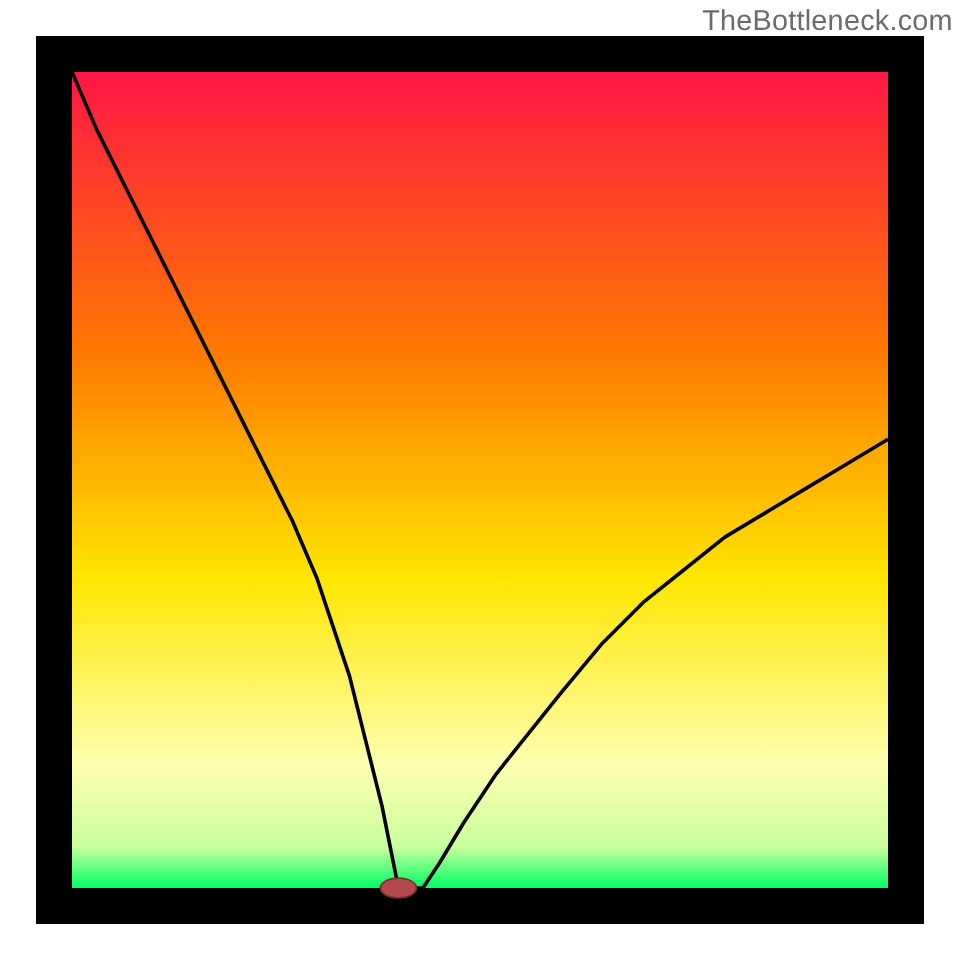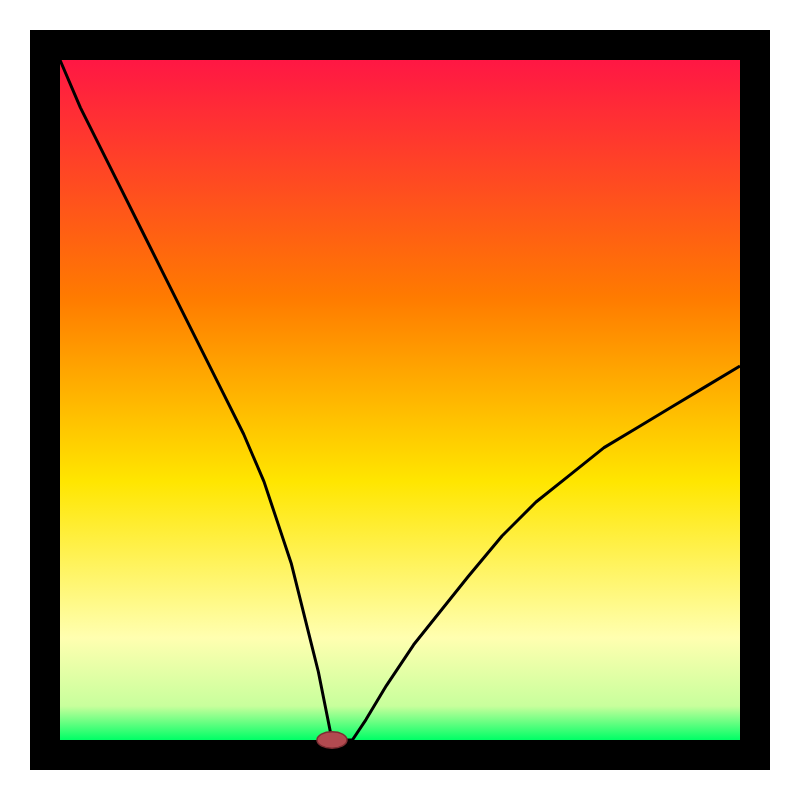--- a/index.html
+++ b/index.html
@@ -30,20 +30,21 @@
     position: absolute;
     top: 30px;
     left: 30px;
     display: block;
   }
 </style>
 </head>
 <body>
 
 <div class="wrap">
+  <div class="watermark">TheBottleneck.com</div>
 
   <svg class="plot" width="740" height="740" viewBox="0 0 740 740" preserveAspectRatio="none">
     <defs>
       <linearGradient id="bg-grad" x1="0" y1="0" x2="0" y2="1">
         <stop offset="0%" stop-color="#ff1744"></stop>
         <stop offset="35%" stop-color="#ff7b00"></stop>
         <stop offset="62%" stop-color="#ffe600"></stop>
         <stop offset="85%" stop-color="#ffffb0"></stop>
         <stop offset="95%" stop-color="#c8ff9c"></stop>
         <stop offset="100%" stop-color="#00ff66"></stop>

